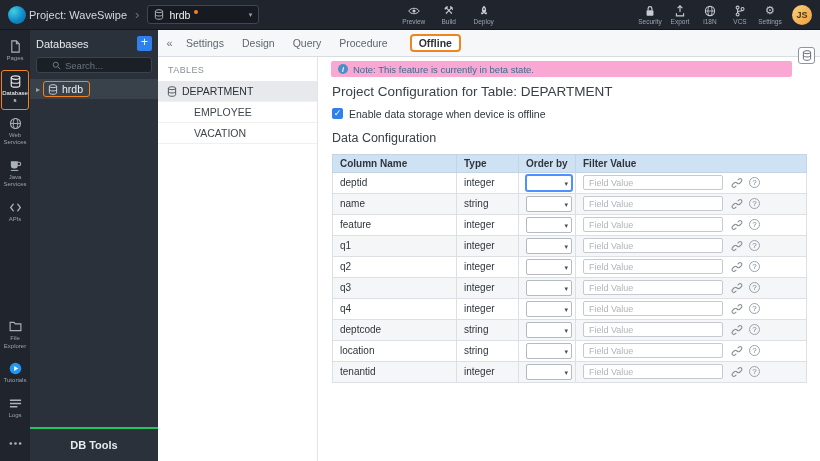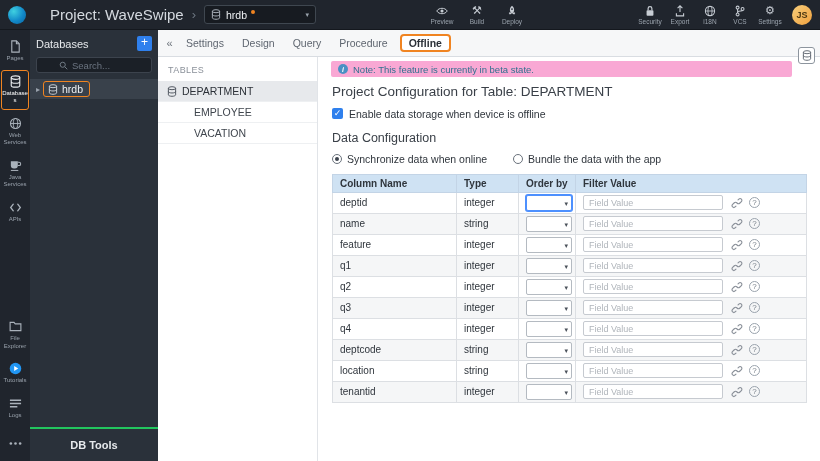--- a/index.html
+++ b/index.html
@@ -6,21 +6,21 @@
   html,body{width:820px;height:461px;overflow:hidden;background:#fff;font-family:"Liberation Sans",sans-serif}
   .app{position:relative;width:820px;height:461px}
   .icon{display:inline-flex;align-items:center;justify-content:center;line-height:1}
   .icon svg{width:100%;height:100%;display:block}
 
   
   .topbar{position:absolute;top:0;left:0;right:0;height:30px;background:#20252d;border-bottom:1px solid #14181e;
     display:flex;align-items:center;color:#c7cdd4;padding:0 8px;z-index:10}
   .logo{width:18px;height:18px;border-radius:50%;flex:0 0 auto;
     background:radial-gradient(circle at 32% 30%,#3fd0e0,#1289c9 55%,#0a639e)}
-  .project-label{font-size:15px;color:#d4d9df;margin-left:24px;white-space:nowrap}
+  .project-label{font-size:11px;color:#d4d9df;margin-left:3px;white-space:nowrap}
   .crumb-sep{color:#6c7681;font-size:13px;margin:0 8px}
   .db-selector{display:flex;align-items:center;gap:5px;background:#171b21;border:1px solid #3f4750;border-radius:3px;
     height:19px;padding:0 6px;min-width:112px;cursor:pointer}
   .db-selector .dbsel-ico{width:10px;height:11px;color:#aeb6bf}
   .db-selector .val{font-size:10.5px;color:#eef1f4}
   .mod-dot{width:4px;height:4px;border-radius:50%;background:#f08421;margin:-6px 0 0 -1px}
   .db-selector .caret{margin-left:auto;font-size:7px;color:#9aa3ad}
   .tb-center{display:flex;gap:11px;margin:0 auto}
   .tb-right{display:flex;gap:6px;align-items:center}
   .tb-item{display:flex;flex-direction:column;align-items:center;gap:1px;min-width:24px;cursor:pointer}
@@ -44,42 +44,42 @@
   .rail-more{margin-top:6px}
 
   
   .db-panel{position:absolute;top:30px;left:30px;bottom:0;width:128px;background:#2a313a;z-index:8;
     display:flex;flex-direction:column}
   .dbp-head{display:flex;align-items:center;padding:6px 6px 4px}
   .dbp-title{font-size:11px;color:#e6e9ec}
   .dbp-add{margin-left:auto;width:15px;height:15px;border-radius:2px;background:#2f80ed;color:#fff;font-size:12px;
     line-height:13px;text-align:center;cursor:pointer}
   .dbp-search{margin:2px 6px 6px;height:16px;background:#1b2027;border:1px solid #3c434d;border-radius:3px;
-    display:flex;align-items:center;gap:4px;padding:0 22px}
+    display:flex;align-items:center;gap:4px;padding:0 15px}
   .dbp-search .icon{width:9px;height:9px;color:#727c87}
   .dbp-search input{flex:1;min-width:0;background:transparent;border:none;outline:none;color:#c7cdd4;
     font-size:9.5px;font-family:inherit}
   .dbp-search input::placeholder{color:#6b7480}
   .tree-row{height:20px;display:flex;align-items:center;padding-left:3px;cursor:pointer}
   .tree-row.selected{background:#39414b}
   .tree-chevron{font-size:8px;color:#9aa3ad;width:10px;text-align:center}
   .tree-box{display:flex;align-items:center;gap:4px;padding:1px 6px 1px 4px;border:1.5px solid transparent;border-radius:3px}
   .tree-row.selected .tree-box{border-color:#f08421}
   .tree-box .icon{width:10px;height:11px;color:#cfd5db}
   .tree-label{font-size:10.5px;color:#eef1f4}
   .dbp-footer{margin-top:auto;height:34px;border-top:2px solid #22c55e;display:flex;align-items:center;justify-content:center;
     font-size:11px;font-weight:bold;color:#e6e9ec;cursor:pointer}
 
   
   .tabstrip{position:absolute;top:30px;left:158px;right:0;height:27px;background:#f6f7f8;border-bottom:1px solid #d9dde2;
     display:flex;align-items:center;padding:0 4px;z-index:7}
   .collapse-btn{width:15px;text-align:center;color:#6c737b;font-size:11px;cursor:pointer}
   .tabs{display:flex;align-items:center}
   .tab{padding:3px 9px;font-size:10.5px;color:#5f6670;cursor:pointer;white-space:nowrap}
-  .tab.active{color:#2c3138;font-weight:bold;border:2px solid #f08421;border-radius:4px;padding:1px 7px;margin:0 3px;background:#fff}
+  .tab.active{color:#2c3138;font-weight:bold;border:2px solid #f08421;border-radius:4px;padding:1px 7px;margin:0 13px;background:#fff}
 
   
   .tables-panel{position:absolute;top:57px;left:158px;bottom:0;width:160px;background:#fff;border-right:1px solid #e1e4e8;z-index:6}
   .tables-title{padding:8px 10px 6px;font-size:9px;color:#8a9099;letter-spacing:.4px}
   .tbl-item{height:21px;display:flex;align-items:center;gap:5px;padding-left:36px;font-size:10.5px;color:#3f454d;
     border-bottom:1px solid #eef0f2;cursor:pointer}
   .tbl-item.selected{background:#e7e9ec;padding-left:9px;color:#2c3138}
   .tbl-item .icon{width:10px;height:11px;color:#4a515a}
 
   
@@ -364,30 +364,20 @@
     <div class="note-banner">
       <span class="note-ico"></span>
       <span class="note-text">Note: This feature is currently in beta state.</span>
     </div>
     <h1 class="page-heading">Project Configuration for Table: DEPARTMENT</h1>
     <label class="chk-row">
       <span class="checkbox checked"></span>
       <span>Enable data storage when device is offline</span>
     </label>
     <h2 class="section-title">Data Configuration</h2>
-    <div class="sync-row">
-        <label class="radio-opt">
-          <span class="radio on"></span>
-          <span>Synchronize data when online</span>
-        </label>
-        <label class="radio-opt">
-          <span class="radio"></span>
-          <span>Bundle the data with the app</span>
-        </label>
-      </div>
     <table class="cfg-table">
       <colgroup>
           <col style="width:124px">
           <col style="width:62px">
           <col style="width:57px">
           <col>
         </colgroup>
       <thead>
         <tr>
           <th>Column Name</th>

